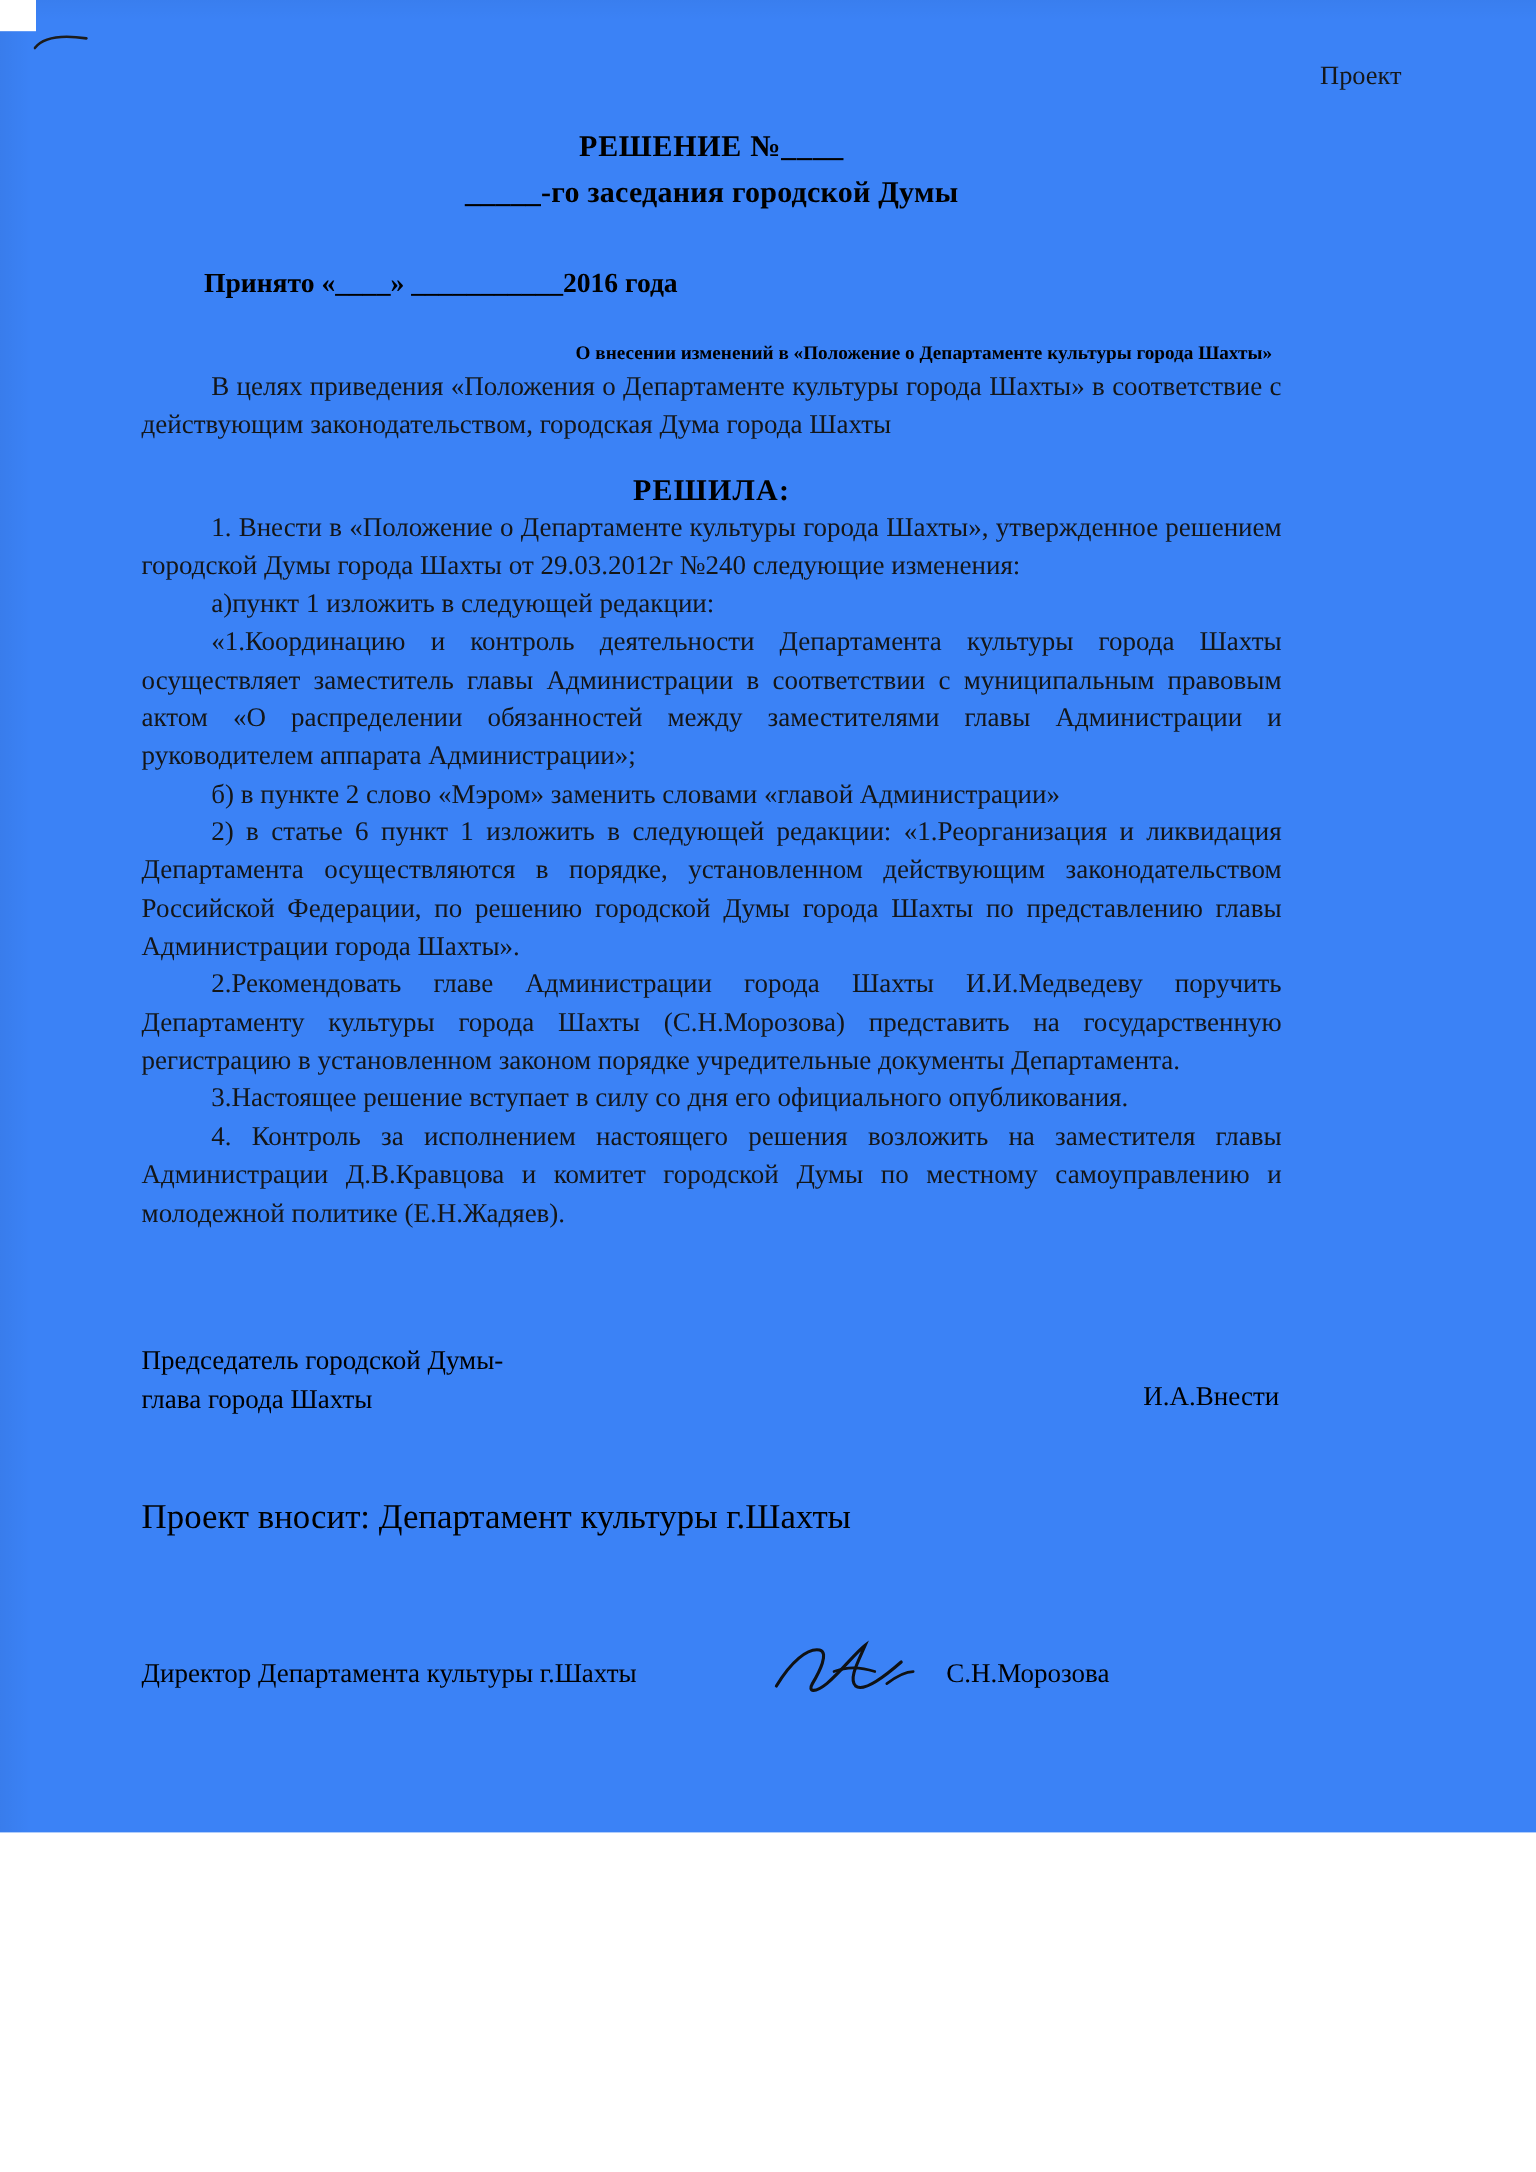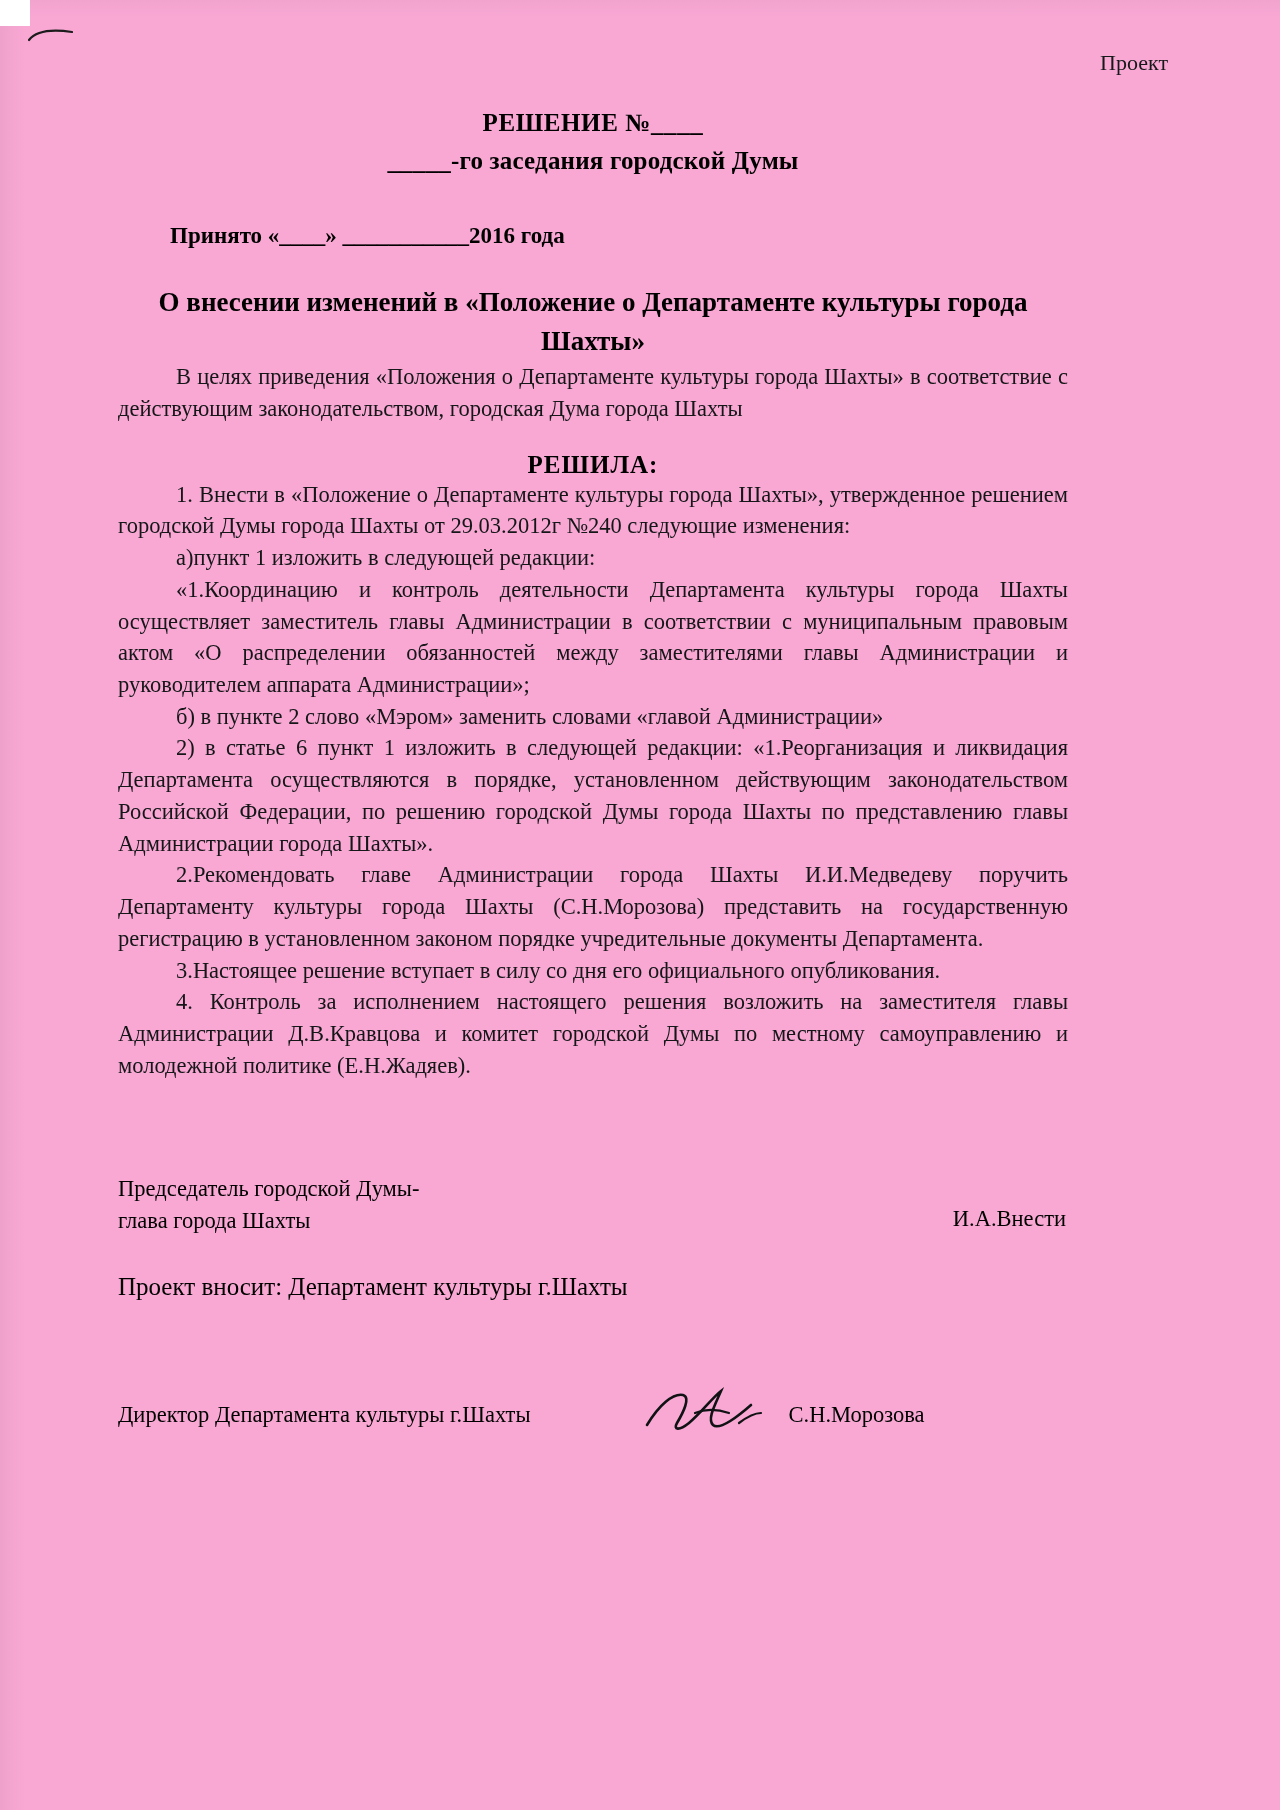--- a/index.html
+++ b/index.html
@@ -6,22 +6,22 @@
     margin: 0;
     padding: 0;
   }
   body {
     background: #ffffff;
     font-family: "Liberation Serif", serif;
   }
   .page {
     position: relative;
     width: 1280px;
-    height: 1810px;
-    background: #f9a8d4;
+    height: 1527px;
+    background: #3b82f6;
     overflow: hidden;
   }
   
   .page::before {
     content: "";
     position: absolute;
     inset: 0;
     background:
       linear-gradient(to right, rgba(0,0,0,0.045) 0px, rgba(0,0,0,0.0) 26px),
       linear-gradient(to bottom, rgba(0,0,0,0.03) 0px, rgba(0,0,0,0.0) 18px);
@@ -72,23 +72,23 @@
     display: block;
   }
   .accepted {
     margin-top: 44px;
     font-weight: bold;
     font-size: 23px;
     padding-left: 52px;
   }
   .doc-subject {
     margin-top: 34px;
-    text-align: center;
-    font-weight: bold;
-    font-size: 27px;
+    text-align: right;
+    font-weight: bold;
+    font-size: 16px;
     line-height: 1.45;
     padding: 0 8px;
   }
   p.body-par {
     margin: 0;
     font-size: 22.5px;
     line-height: 1.41;
     text-align: justify;
     text-justify: inter-word;
     text-indent: 58px;
@@ -119,22 +119,22 @@
     align-items: flex-end;
   }
   .sign-left {
     white-space: pre-line;
   }
   .sign-right {
     padding-bottom: 2px;
     padding-right: 2px;
   }
   .submitter {
-    margin-top: 32px;
-    font-size: 25px;
+    margin-top: 62px;
+    font-size: 29px;
   }
   .director-row {
     margin-top: 78px;
     display: flex;
     align-items: flex-end;
     font-size: 22.5px;
   }
   .director-label {
     white-space: nowrap;
   }

